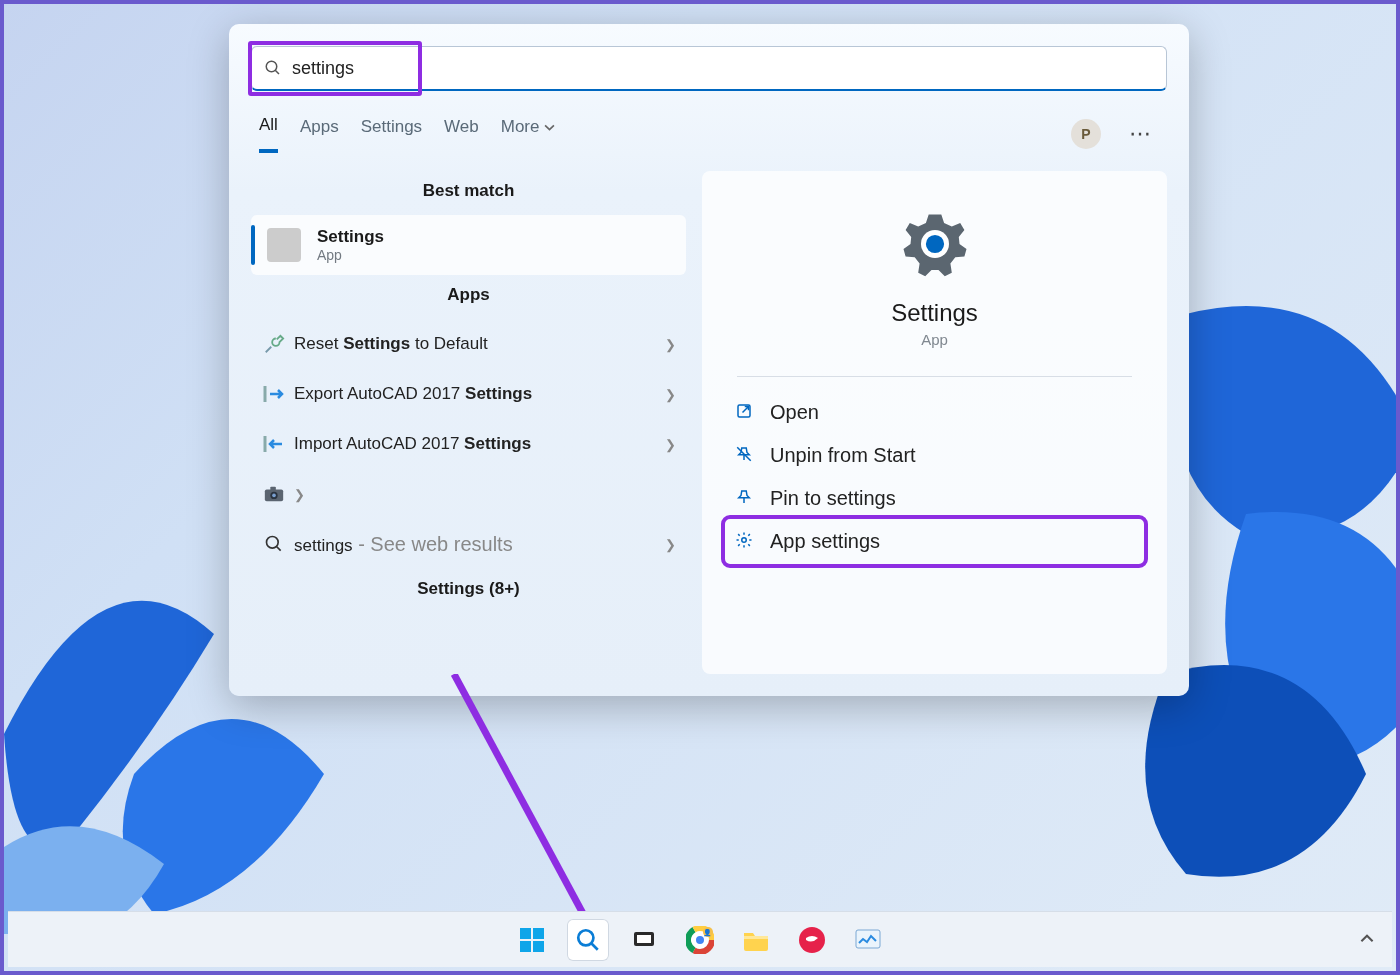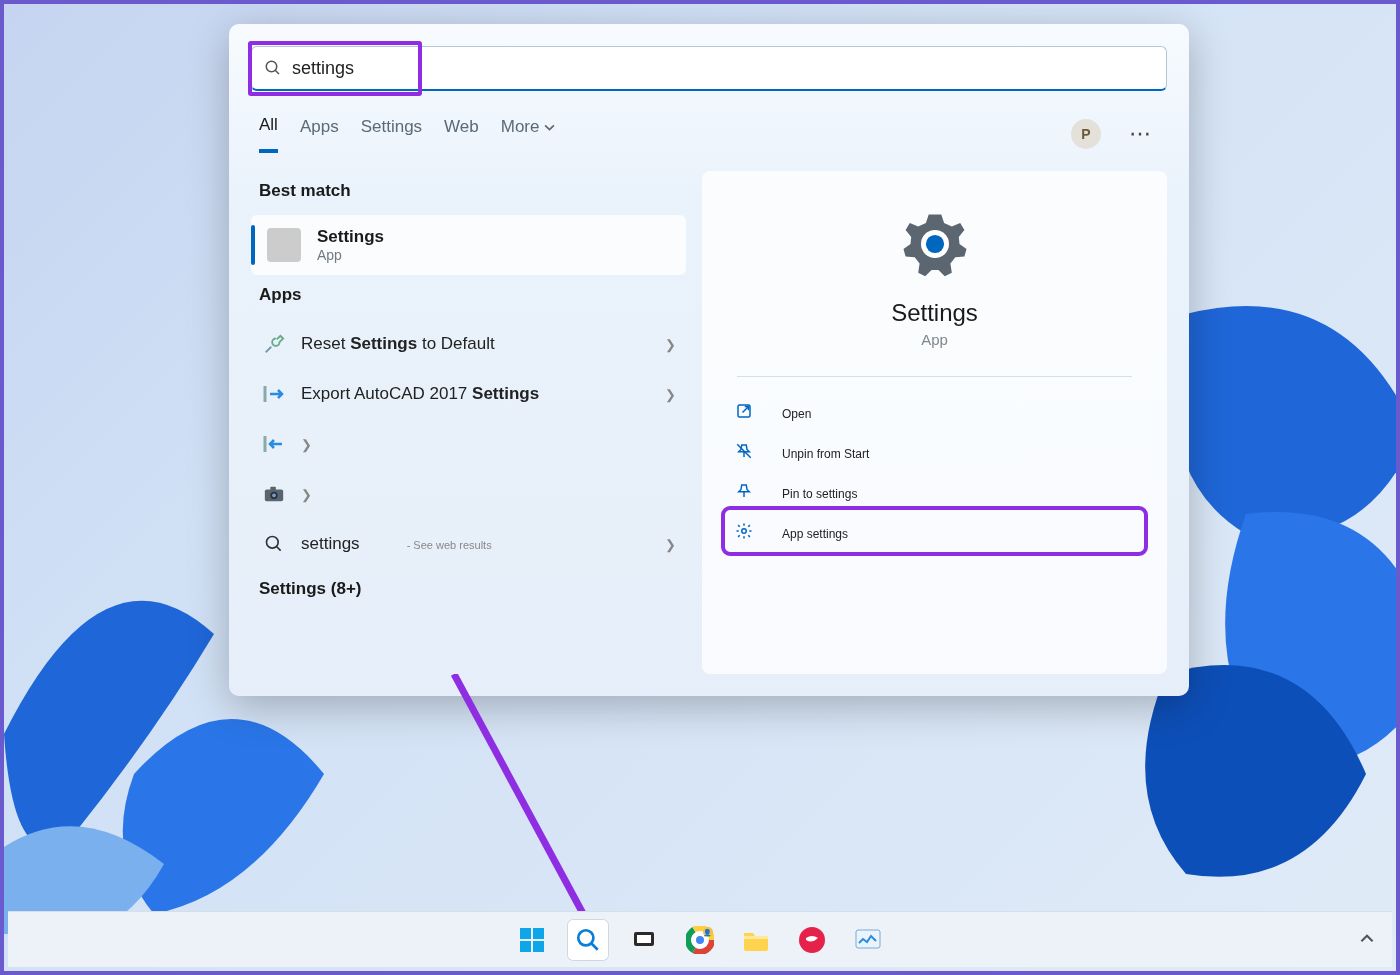--- a/index.html
+++ b/index.html
@@ -89,60 +89,61 @@
   .right-col {
     width: 465px;
     background: rgba(255,255,255,0.75);
     border-radius: 8px;
     padding: 28px 18px;
     display: flex; flex-direction: column; align-items: center;
   }
   .section-header {
     font-size: 17px; font-weight: 600; color: #1a1a1a;
     padding: 10px 8px 14px 8px;
+    text-align: center;
   }
   .best-match {
     background: rgba(255,255,255,0.75);
     border-radius: 6px;
     padding: 12px 16px;
     display: flex; align-items: center; gap: 16px;
     position: relative;
   }
   .best-match::before {
     content: ""; position: absolute; left: 0; top: 10px; bottom: 10px;
     width: 4px; background: #0067c0; border-radius: 2px;
   }
   .app-icon-placeholder {
     width: 34px; height: 34px; background: #ccc; border-radius: 4px;
   }
   .best-match .title { font-size: 17px; font-weight: 600; color: #1a1a1a; }
   .best-match .sub { font-size: 14px; color: #737a82; }
 
   .result-item {
-    display: flex; align-items: center; gap: 14px;
+    display: flex; align-items: center; gap: 7px;
     padding: 12px 10px;
     font-size: 17px; color: #222;
     cursor: pointer;
     position: relative;
   }
   .result-item .icon-slot { width: 26px; height: 26px; display: flex; align-items: center; justify-content: center; }
   .result-item .lbl { flex: 1; }
   .result-item .chev { color: #888; font-size: 13px; }
   .result-item .lbl b { font-weight: 600; }
-  .web-hint { color: #888; font-size: 11px; margin-left: 44px; }
+  .web-hint { color: #888; font-size: 20px; }
 
   .detail-icon { width: 70px; height: 70px; margin-top: 10px; }
   .detail-title { font-size: 24px; color: #1a1a1a; margin-top: 20px; }
   .detail-sub { font-size: 15px; color: #808890; margin-top: 4px; }
   .detail-sep { width: 92%; height: 1px; background: #d8dee6; margin: 28px 0 14px 0; }
   .action-list { width: 100%; padding: 0 6px; }
   .action-item {
-    display: flex; align-items: flex-end; gap: 28px;
+    display: flex; align-items: flex-start; gap: 16px;
     padding: 10px 8px;
-    font-size: 12px; color: #222; cursor: pointer;
+    font-size: 20px; color: #222; cursor: pointer;
     border-radius: 4px;
   }
   .action-item .ai-icon { width: 20px; height: 20px; display:flex; align-items:center; justify-content:center; }
   .action-item.hl {
     outline: 4px solid #8e2de2;
     outline-offset: 1px;
   }
 
   
   .taskbar {
@@ -248,20 +249,21 @@
         <span class="chev">❯</span>
       </div>
 
       <div class="result-item">
         <span class="icon-slot">
           <svg width="24" height="22" viewBox="0 0 24 22">
               <path d="M3 3v16" stroke="#8aa" stroke-width="3"></path>
               <path d="M20 11H8M12 7l-4 4 4 4" fill="none" stroke="#2a8be0" stroke-width="2.5"></path>
             </svg>
         </span>
+        <span class="lbl"><span>Import AutoCAD 2017 </span><b>Settings</b></span>
         <span class="chev">❯</span>
       </div>
 
       <div class="result-item">
         <span class="icon-slot">
           <svg width="22" height="22" viewBox="0 0 24 24" fill="#555">
               <rect x="2" y="7" width="20" height="13" rx="2" fill="#5a6470"></rect>
               <circle cx="12" cy="13.5" r="4" fill="#2a3440"></circle>
               <circle cx="12" cy="13.5" r="2" fill="#7aa0d0"></circle>
               <rect x="8" y="4" width="6" height="4" rx="1" fill="#5a6470"></rect>

